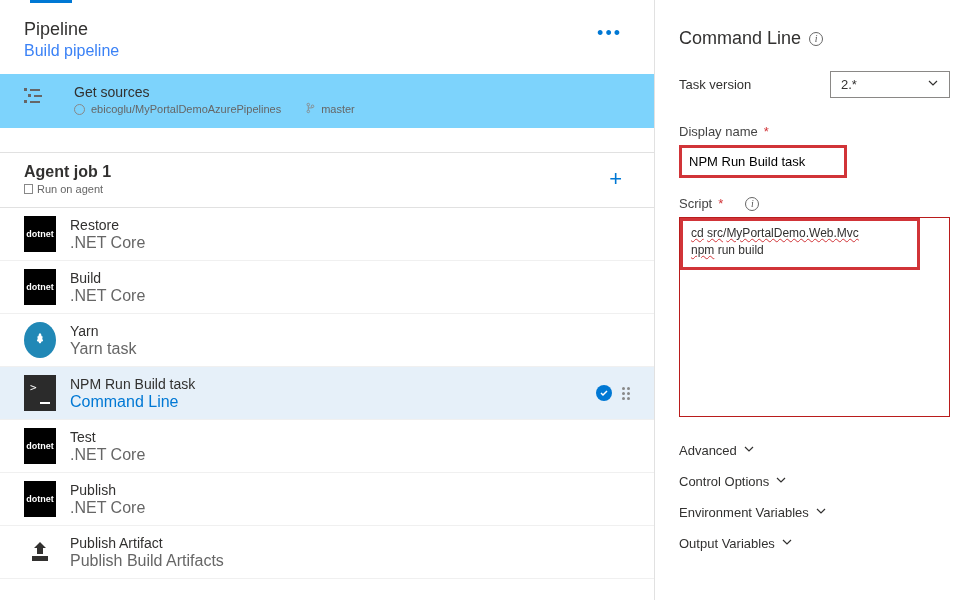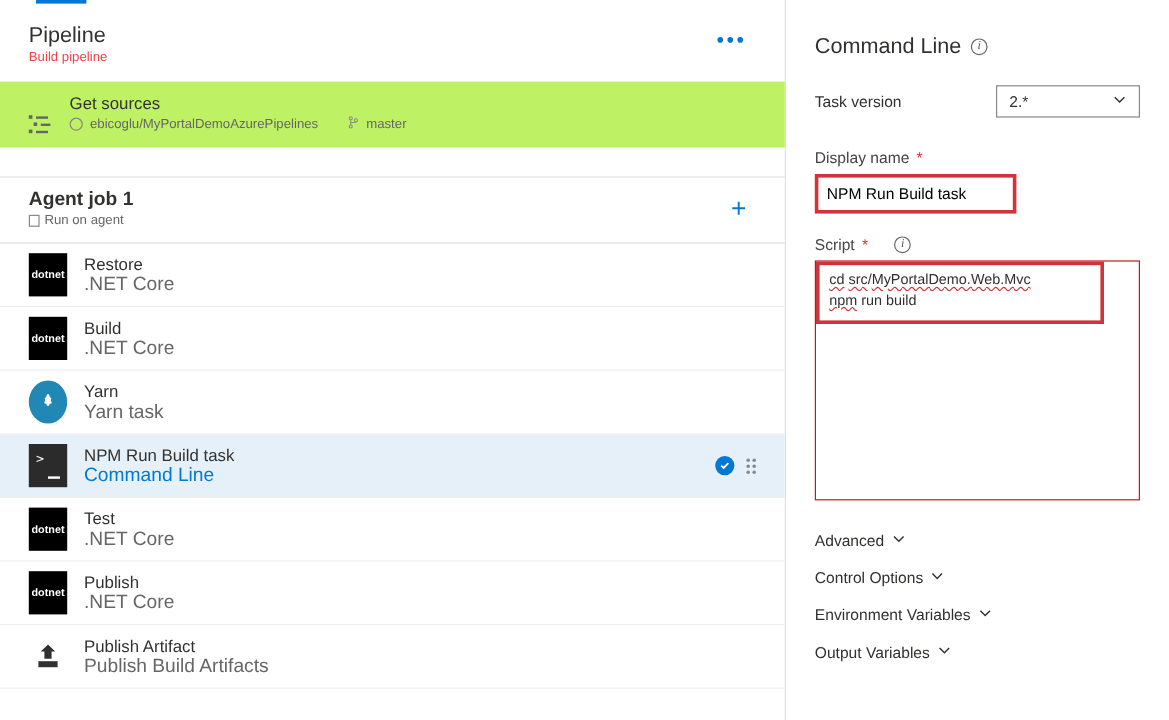--- a/index.html
+++ b/index.html
@@ -30,33 +30,34 @@
     background: #0078d4;
     margin-left: 30px;
   }
   .header {
     display: flex;
     align-items: flex-start;
     justify-content: space-between;
     padding: 16px 24px 14px 24px;
   }
   .hdr-title { font-size: 18px; font-weight: 400; color: #323130; }
-  .hdr-sub { font-size: 11px; color: #ef4444; margin-top: 2px; }
+  .hdr-sub { font-size: 16px; color: #3b82f6; margin-top: 2px; }
   .more-btn {
     color: #0078d4;
     font-size: 18px;
     letter-spacing: 2px;
     cursor: pointer;
     padding: 4px 8px;
   }
   .sources {
-    background: #bef264;
+    background: #7dd3fc;
     padding: 10px 24px 12px 24px;
     display: flex;
-    align-items: flex-end;
+    align-items: flex-start;
+    gap: 16px;
   }
   .sources-icon {
     width: 20px;
     display: flex;
     flex-direction: column;
     gap: 3px;
     margin-right: 14px;
     margin-top: 4px;
   }
   .src-line { display:flex; align-items:center; gap:3px; }

